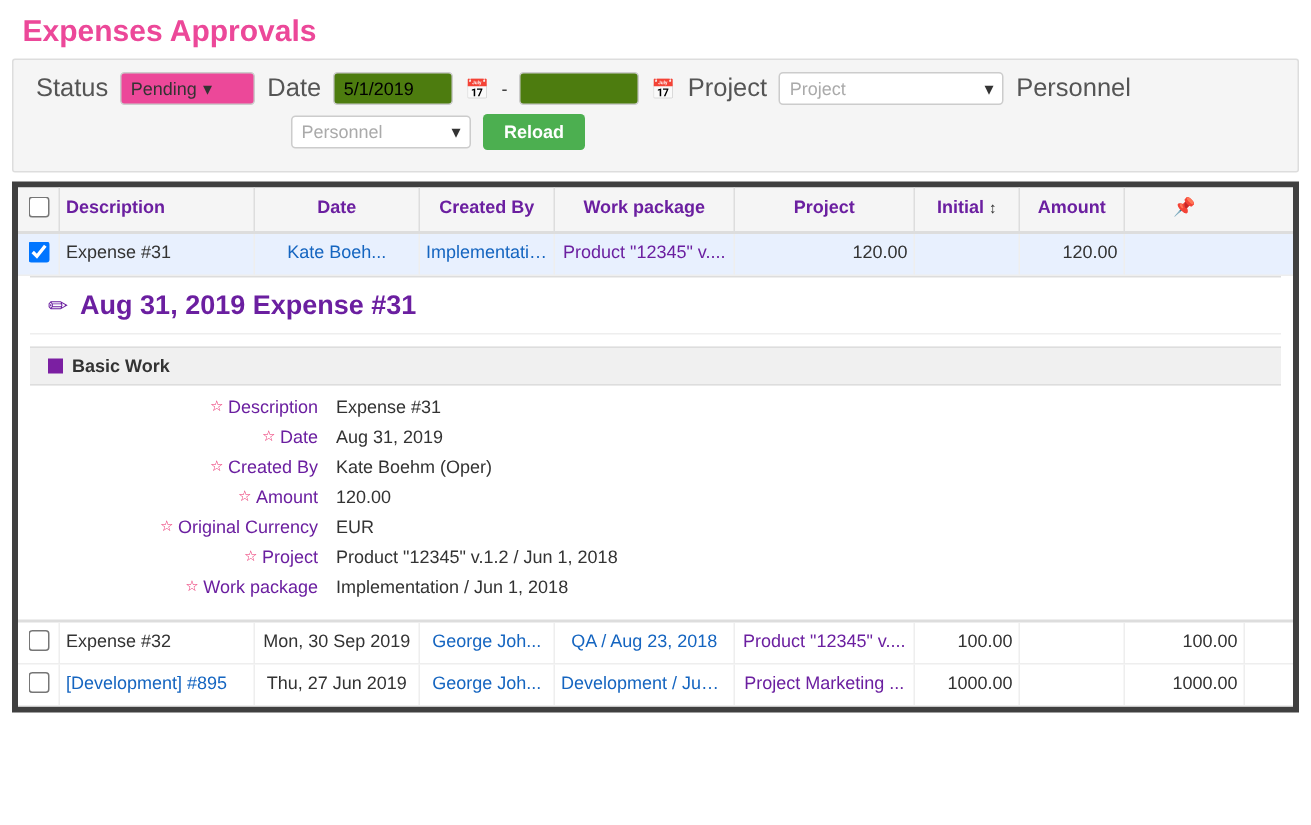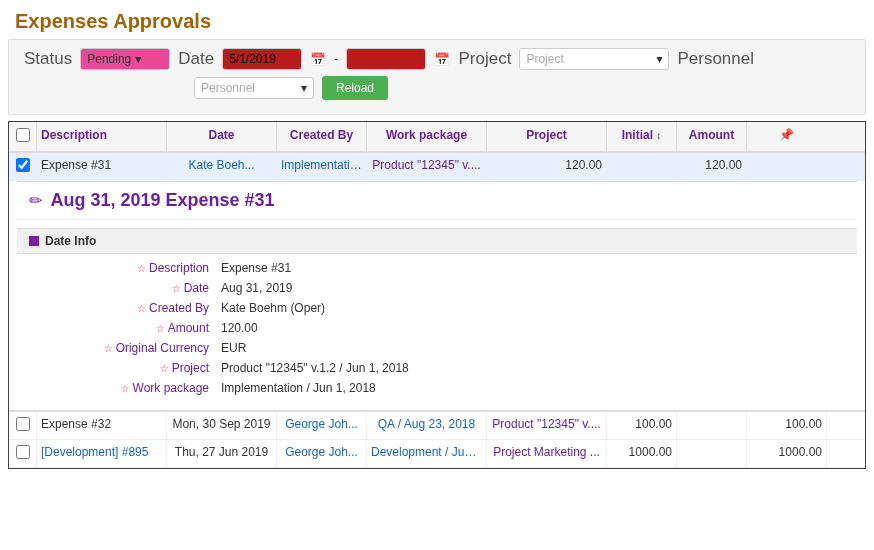--- a/index.html
+++ b/index.html
@@ -1,30 +1,30 @@
 <!DOCTYPE html>
 <html><head>
   <meta charset="utf-8">
   <style>
     * { box-sizing: border-box; margin: 0; padding: 0; }
     body { font-family: Arial, sans-serif; font-size: 12px; background: #fff; color: #333; width: 874px; height: 550px; overflow: hidden; }
 
-    .page-title { color: #a16207; font-size: 20px; font-weight: bold; padding: 10px 15px 6px; }
+    .page-title { color: #ec4899; font-size: 20px; font-weight: bold; padding: 10px 15px 6px; }
 
     .filter-bar { background: #f5f5f5; border: 1px solid #ddd; padding: 8px 15px; margin: 0 8px; border-radius: 2px; }
     .filter-row { display: flex; align-items: center; gap: 8px; margin-bottom: 6px; flex-wrap: wrap; }
     .filter-label { font-size: 17px; color: #555; }
     .filter-select { border: 1px solid #ccc; border-radius: 3px; padding: 3px 6px; font-size: 12px; background: #ec4899; display: flex; align-items: center; gap: 4px; cursor: pointer; min-width: 90px; }
-    .filter-input { border: 1px solid #ccc; border-radius: 3px; padding: 3px 6px; font-size: 12px; background: #b91c1c; min-width: 80px; }
+    .filter-input { border: 1px solid #ccc; border-radius: 3px; padding: 3px 6px; font-size: 12px; background: #4d7c0f; min-width: 80px; }
     .filter-calendar { color: #777; cursor: pointer; font-size: 13px; }
-    .reload-btn { background: #4caf50; color: white; border: none; border-radius: 3px; padding: 5px 14px; font-size: 12px; cursor: pointer; font-weight: normal; }
+    .reload-btn { background: #4caf50; color: white; border: none; border-radius: 3px; padding: 5px 14px; font-size: 12px; cursor: pointer; font-weight: bold; }
     .filter-select-wide { min-width: 150px; border: 1px solid #ccc; border-radius: 3px; padding: 3px 6px; font-size: 12px; background: #fff; display: flex; align-items: center; justify-content: space-between; cursor: pointer; }
     .filter-personnel-select { min-width: 120px; border: 1px solid #ccc; border-radius: 3px; padding: 3px 6px; font-size: 12px; background: #fff; display: flex; align-items: center; justify-content: space-between; cursor: pointer; }
 
-    .table-container { margin: 6px 8px 0; border: 1px solid #404040; }
+    .table-container { margin: 6px 8px 0; border: 4px solid #404040; }
     .table-header { display: grid; grid-template-columns: 28px 130px 110px 90px 120px 120px 70px 70px 80px 20px; background: #f5f5f5; border-bottom: 2px solid #ddd; }
     .th { padding: 6px 4px; font-size: 12px; color: #6b1fa0; font-weight: bold; text-align: center; border-right: 1px solid #ddd; }
     .th:last-child { border-right: none; }
     .th.left { text-align: left; }
 
     .table-row-grid { display: grid; grid-template-columns: 28px 130px 110px 90px 120px 120px 70px 70px 80px 20px; border-bottom: 1px solid #eee; }
     .td { padding: 5px 4px; font-size: 12px; color: #333; text-align: center; border-right: 1px solid #eee; overflow: hidden; white-space: nowrap; text-overflow: ellipsis; }
     .td:last-child { border-right: none; }
     .td.left { text-align: left; }
     .td.right { text-align: right; }
@@ -114,21 +114,21 @@
   </div>
 
   <div class="detail-panel" style="border:none; border-top:1px solid #ddd;">
     <div class="detail-title-bar">
       <span class="edit-icon">✏</span>
       <span class="detail-title">Aug 31, 2019 Expense #31</span>
     </div>
     <div class="basic-info-section">
       <div class="section-header">
         <span class="section-square"></span>
-        <span class="section-label">Date Info</span>
+        <span class="section-label">Basic Work</span>
       </div>
       <div style="padding: 4px 0;">
         <div class="field-row">
           <div class="field-label-cell">
               <span class="star-icon">☆</span>
               <span>Description</span>
             </div>
           <div class="field-value-cell">Expense #31</div>
         </div>
         <div class="field-row">

